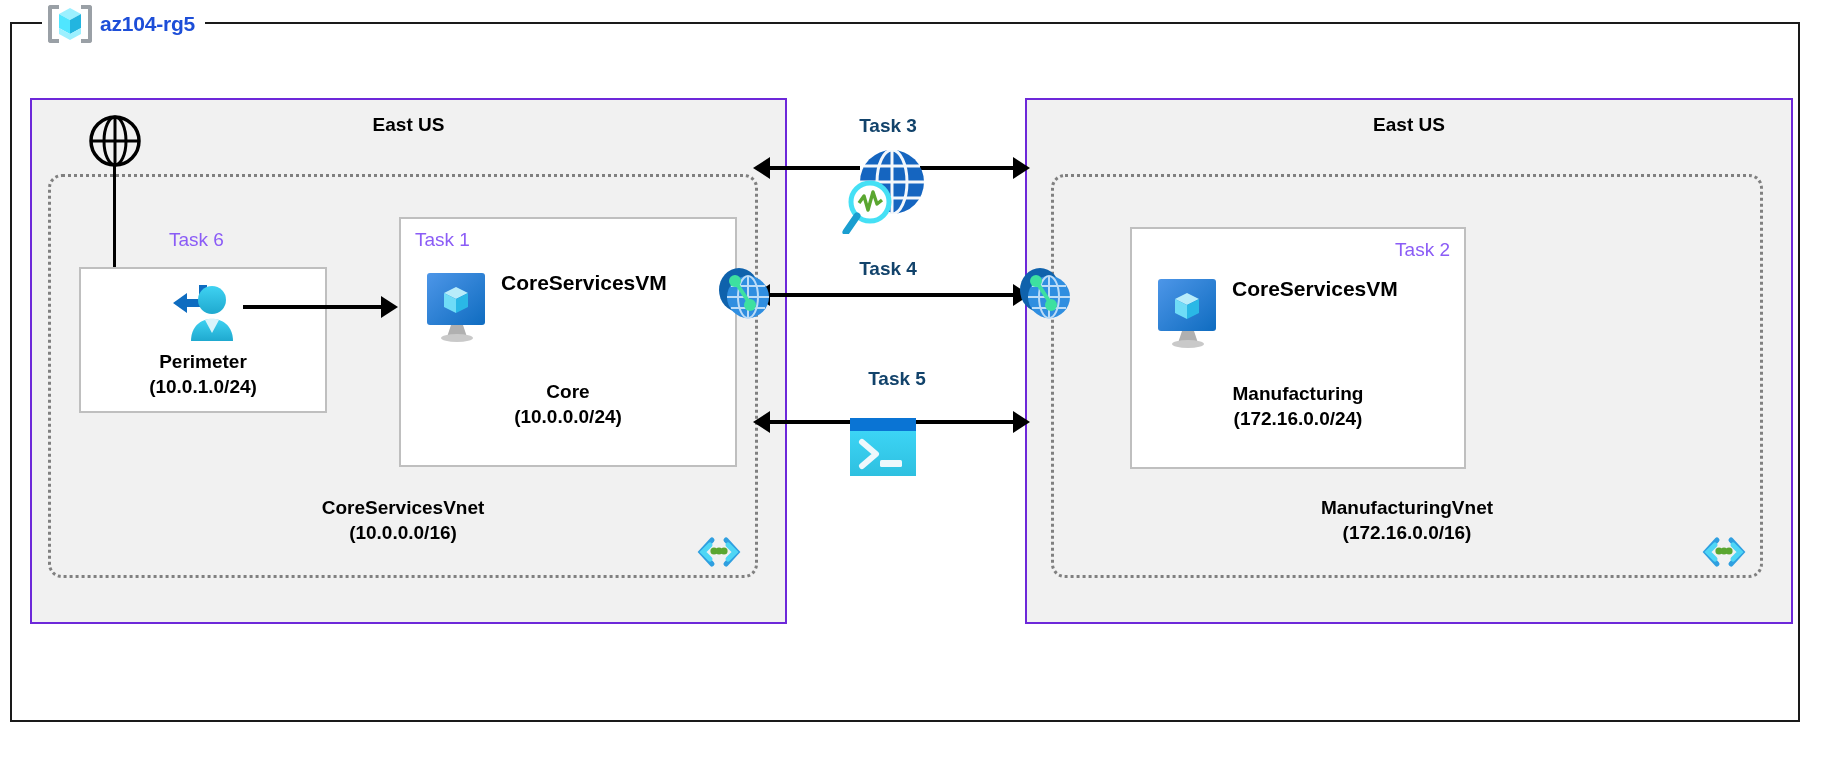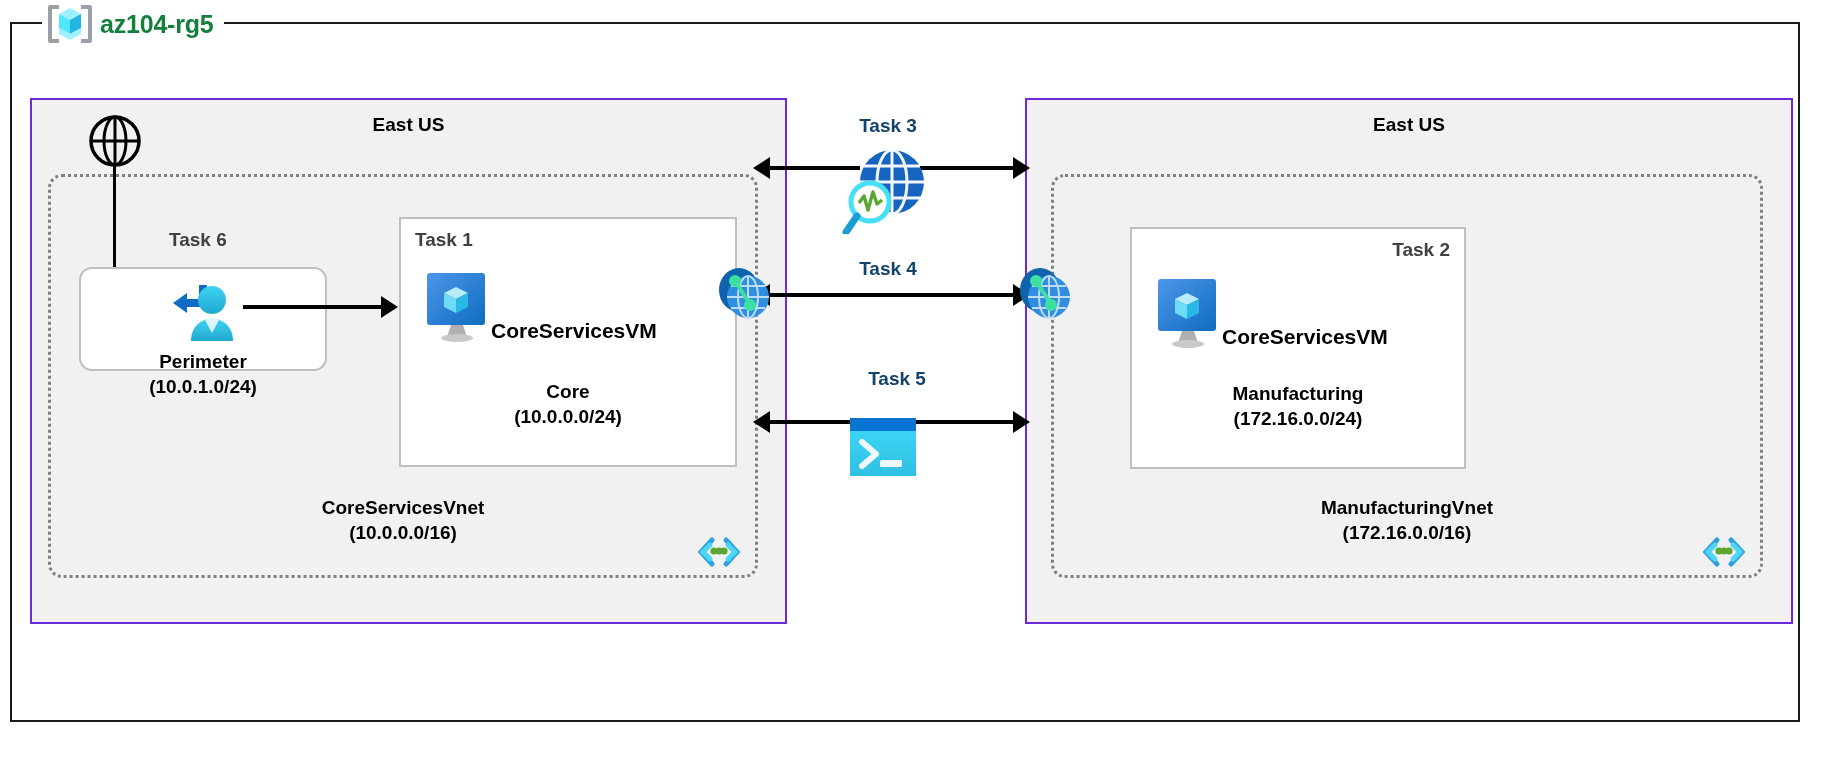--- a/index.html
+++ b/index.html
@@ -29,23 +29,23 @@
     left: 30px; top: 0px;
     height: 46px;
     display: flex;
     align-items: center;
     gap: 8px;
     background: #ffffff;
     padding: 0 10px 0 6px;
     transform: translateY(-23px);
   }
   #rg-title {
-    font-size: 25px;
-    font-weight: bold;
-    color: #15803d;
+    font-size: 21px;
+    font-weight: bold;
+    color: #1d4ed8;
     white-space: nowrap;
     letter-spacing: -0.2px;
   }
 
   
   .rg-icon { position: relative; width: 44px; height: 44px; flex: 0 0 44px; }
   .rg-icon .brk {
     position: absolute; top: 3px; width: 11px; height: 38px;
     border: 4px solid #9aa0a6;
   }
@@ -93,44 +93,45 @@
 
   
   .subnet-mark { position: absolute; right: 14px; bottom: 6px; width: 44px; height: 34px; }
 
   
   .subnet {
     position: absolute;
     background: #ffffff;
     border: 2px solid #bfbfbf;
   }
-  #subnet-perimeter { left: 28px;  top: 90px; width: 248px; height: 104px; border-radius: 13px; }
+  #subnet-perimeter { left: 28px;  top: 90px; width: 248px; height: 146px; }
   #subnet-core      { left: 348px; top: 40px; width: 338px; height: 250px; }
   #subnet-manu      { left: 76px;  top: 50px; width: 336px; height: 242px; }
 
   .task-label {
     position: absolute;
     font-size: 19px;
-    font-weight: bold;
-    color: #404040;
+    font-weight: normal;
+    color: #8b5cf6;
     white-space: nowrap;
   }
   .subnet-caption {
     position: absolute;
     left: 0; right: 0;
     text-align: center;
     font-size: 19px;
     font-weight: bold;
     color: #000000;
     line-height: 1.32;
   }
   .vm-row {
     position: absolute;
     display: flex;
-    align-items: flex-end;
+    align-items: flex-start;
+    gap: 10px;
   }
   .vm-name {
     font-size: 21px;
     font-weight: bold;
     color: #000000;
     white-space: nowrap;
   }
 
   
   .hline { position: absolute; height: 4px; background: #000000; }

